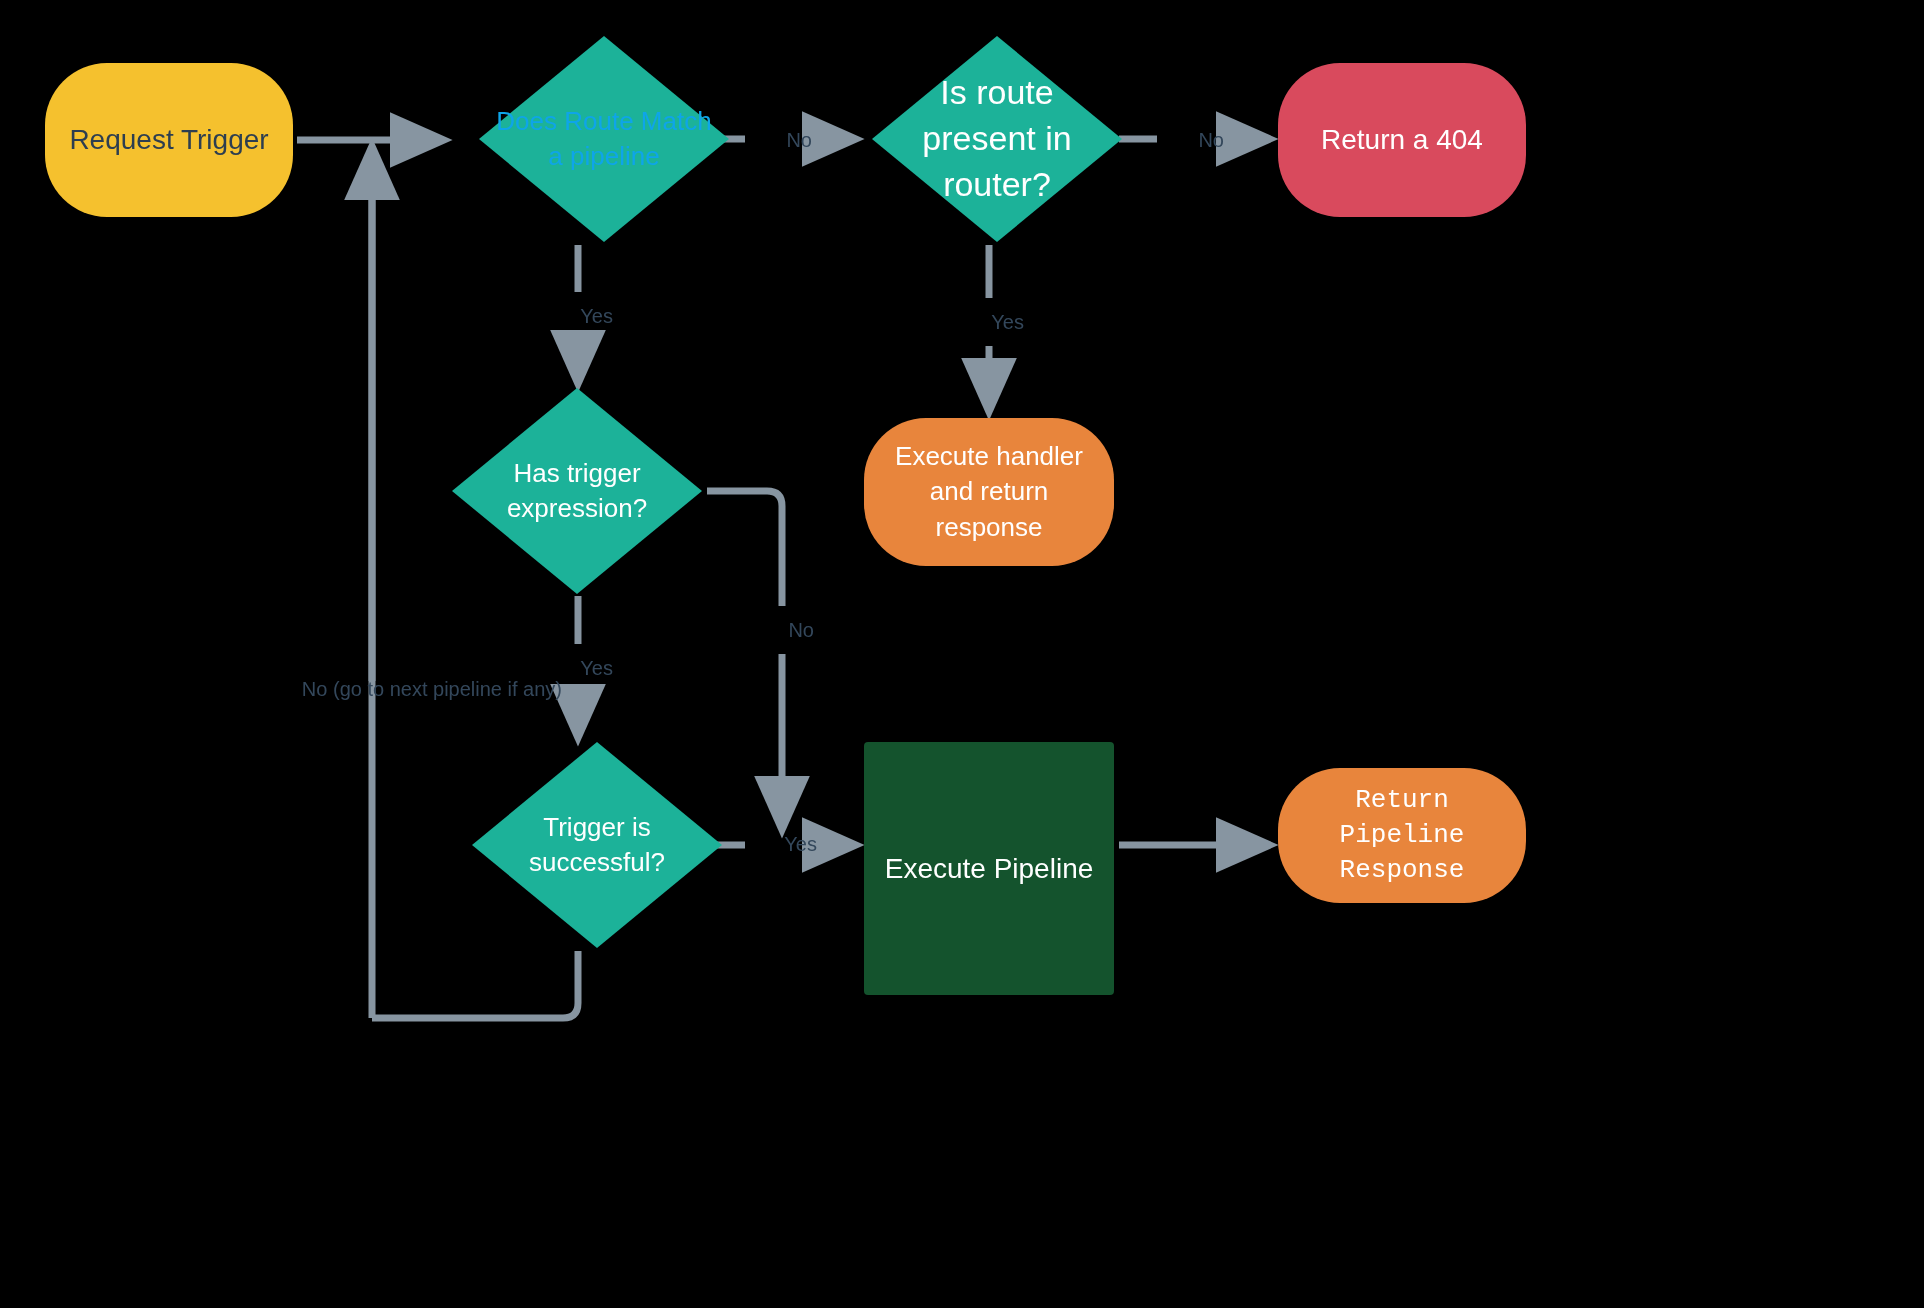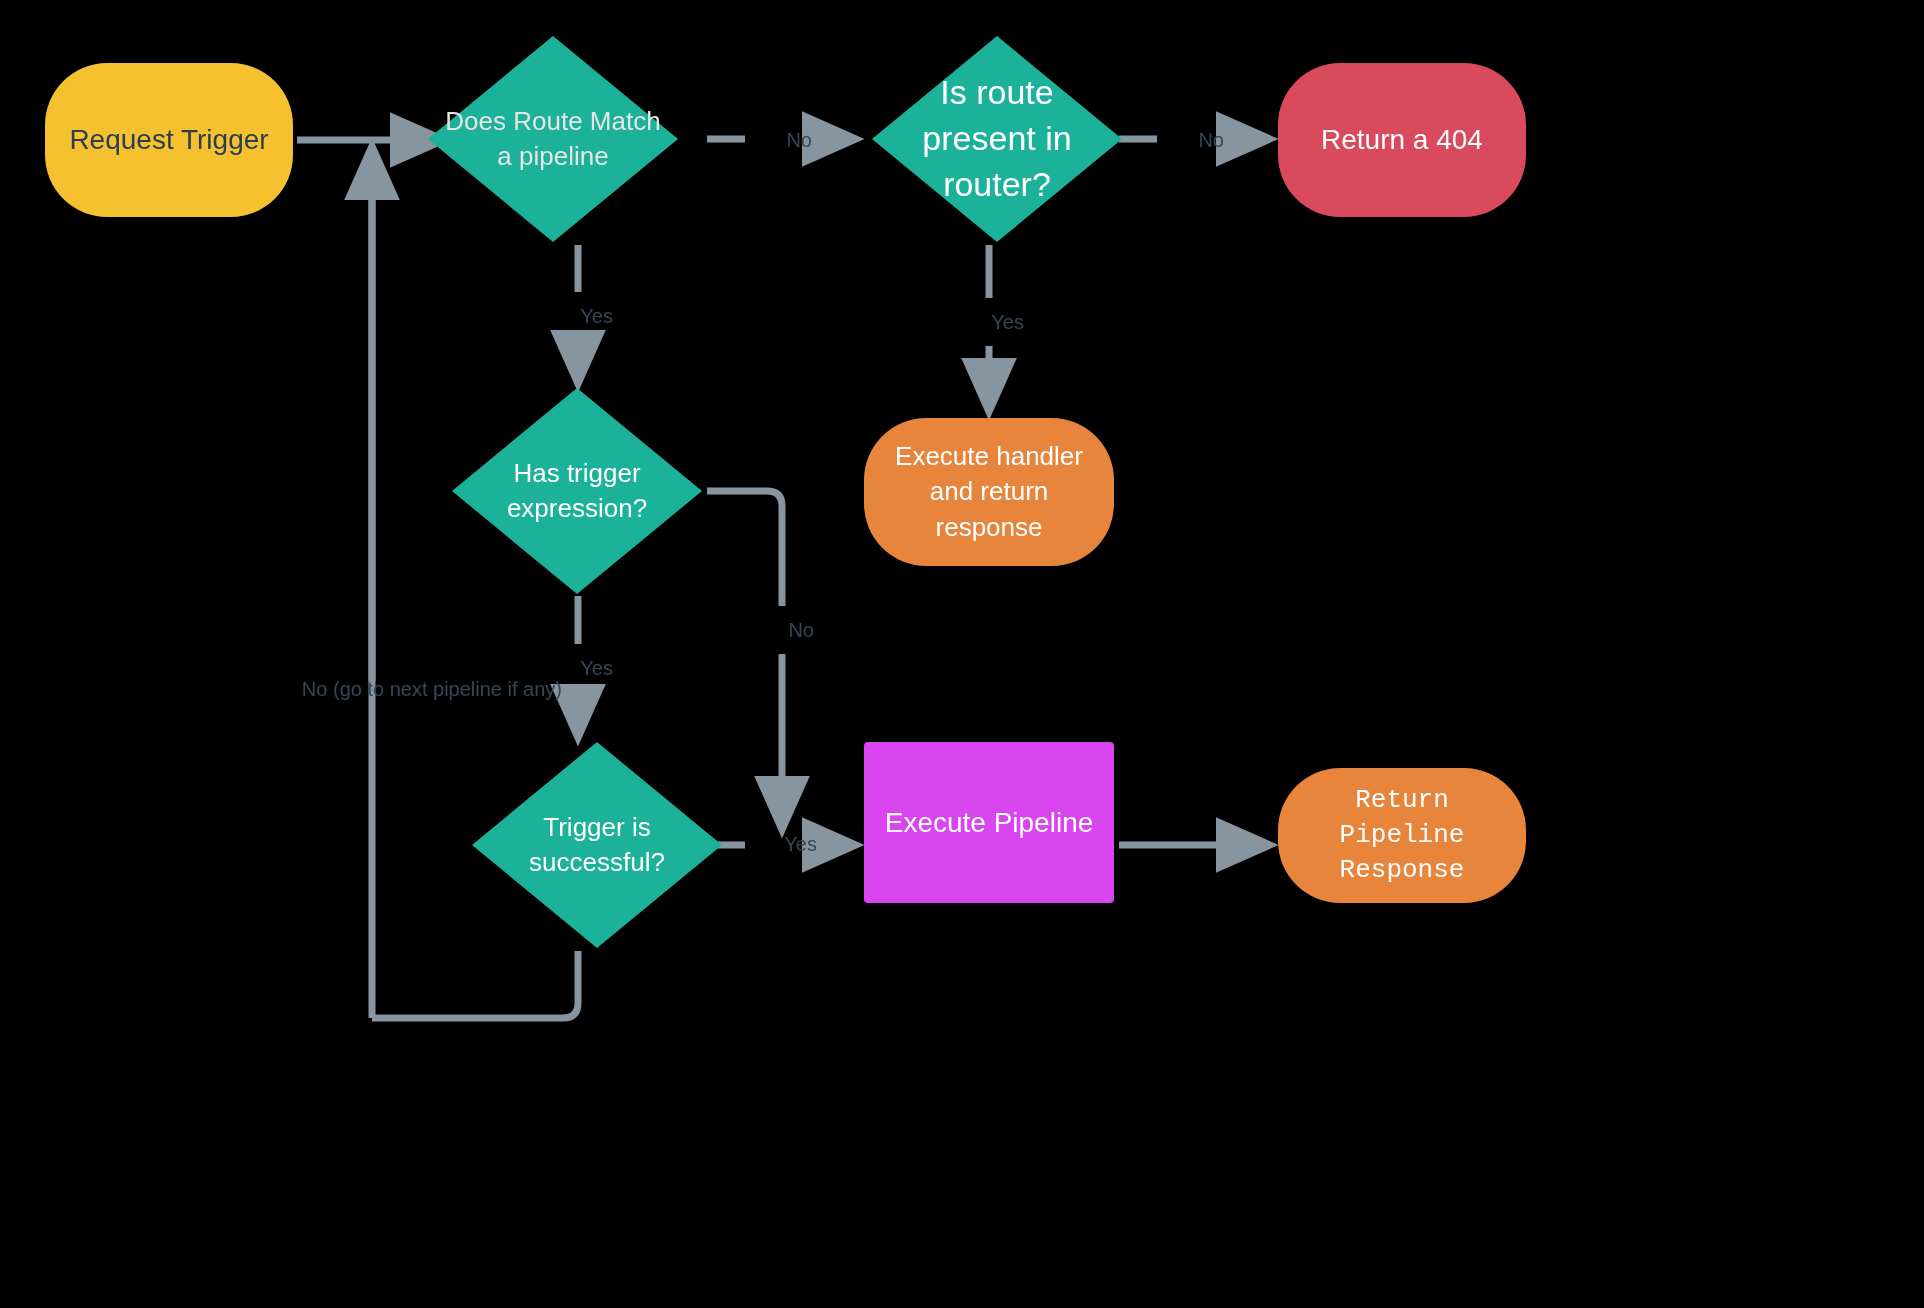--- a/index.html
+++ b/index.html
@@ -62,21 +62,21 @@
       <path d="M578,951 L578,1003 Q578,1018 563,1018 L372,1018"></path>
 
       <path d="M372,681 L372,150"></path>
     </g>
   </svg>
 
   <div class="node terminal" style="left:45px;top:63px;width:248px;height:154px;background:#f5c12e;color:#2d3e50;font-size:28px;">
     <span>Request Trigger</span>
   </div>
 
-  <div class="node diamond" style="left:428px;top:36px;width:250px;height:206px;color:#e5e5e5;font-size:26px;">
+  <div class="node diamond" style="left:479px;top:36px;width:250px;height:206px;color:#0ea5e9;font-size:26px;">
     <svg class="dshape" viewBox="0 0 100 100" preserveAspectRatio="none">
       <polygon points="50,0 100,50 50,100 0,50" fill="#1cb299"></polygon>
     </svg>
     <span class="dlabel">Does Route Match a pipeline</span>
   </div>
 
   <div class="node diamond" style="left:872px;top:36px;width:250px;height:206px;color:#ffffff;font-size:34px;">
     <svg class="dshape" viewBox="0 0 100 100" preserveAspectRatio="none">
       <polygon points="50,0 100,50 50,100 0,50" fill="#1cb299"></polygon>
     </svg>
@@ -98,21 +98,21 @@
     <span>Execute handler and return response</span>
   </div>
 
   <div class="node diamond" style="left:472px;top:742px;width:250px;height:206px;color:#ffffff;font-size:26px;">
     <svg class="dshape" viewBox="0 0 100 100" preserveAspectRatio="none">
       <polygon points="50,0 100,50 50,100 0,50" fill="#1cb299"></polygon>
     </svg>
     <span class="dlabel">Trigger is successful?</span>
   </div>
 
-  <div class="node process" style="left:864px;top:742px;width:250px;height:161px;background:#d946ef;color:#ffffff;font-size:28px;">
+  <div class="node process" style="left:864px;top:742px;width:250px;height:253px;background:#14532d;color:#ffffff;font-size:28px;">
     <span>Execute Pipeline</span>
   </div>
 
   <div class="node terminal" style="left:1278px;top:768px;width:248px;height:135px;background:#e8853c;color:#ffffff;font-size:26px;font-family:Liberation Mono, monospace;">
     <span>Return Pipeline Response</span>
   </div>
 
   <div class="edgelabel" style="left:748px;top:120px;width:64px;height:40px;">
     <span>No</span>
   </div>

